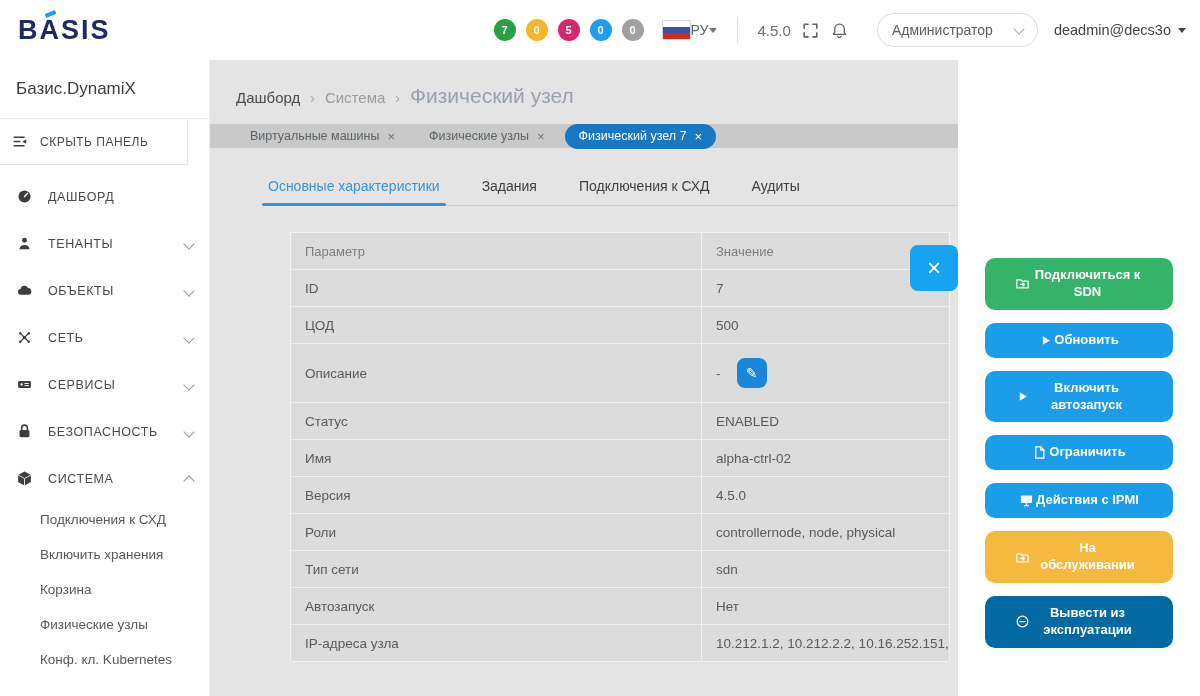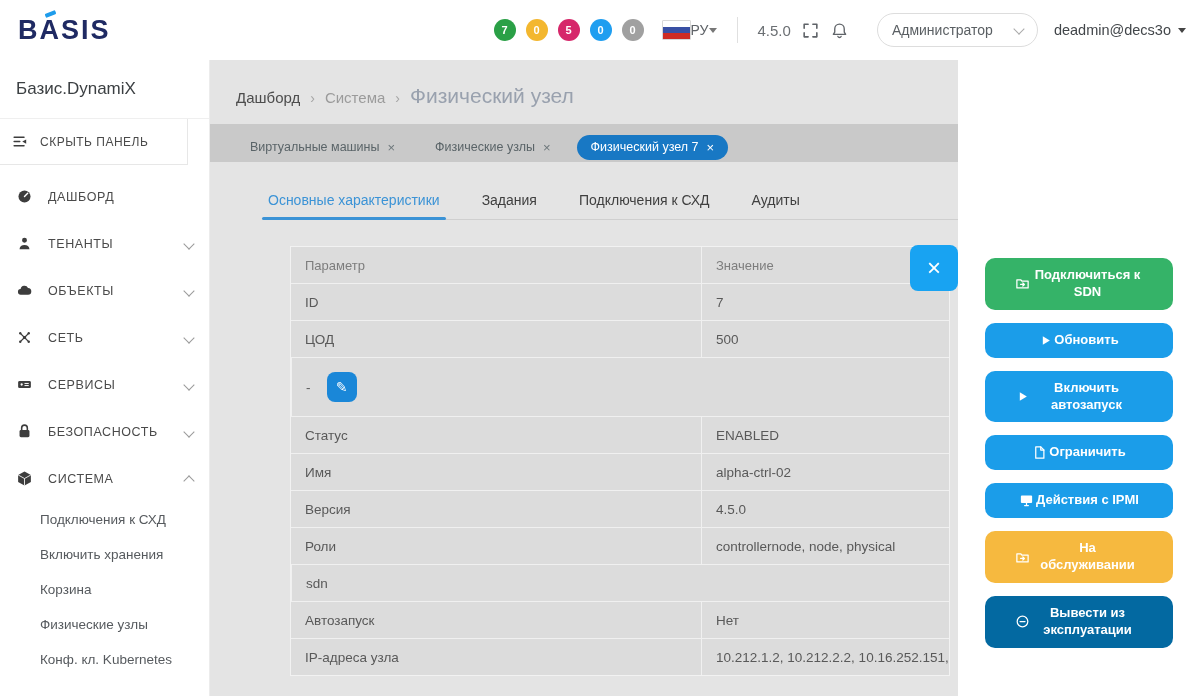--- a/index.html
+++ b/index.html
@@ -37,21 +37,21 @@
   .nchev.up{transform:rotate(-135deg);margin-top:4px;}
   .subnav .sub-item{padding:10px 16px 10px 40px;font-size:13.5px;color:#565a5e;cursor:pointer;}
 
   
   main{position:absolute;top:60px;left:210px;width:748px;height:636px;background:#e4e4e4;overflow:hidden;}
   .breadcrumb{padding:24px 26px 16px;display:flex;align-items:baseline;gap:10px;}
   .bc0{color:#4d4d4d;font-size:15px;cursor:pointer;}
   .bc-sep{color:#a5a5a5;font-size:14px;}
   .bc1{color:#9b9b9b;font-size:15px;cursor:pointer;}
   .bc2{color:#99a1ae;font-size:21px;}
-  .chipbar{height:30px;background:#c9c9c9;display:flex;align-items:center;gap:12px;padding:8px 0 0 26px;}
+  .chipbar{height:24px;background:#c9c9c9;display:flex;align-items:center;gap:6px;padding:0 0 0 26px;}
   .chip{display:flex;align-items:center;gap:8px;padding:5px 14px;border-radius:14px;font-size:12.5px;color:#5a6468;cursor:pointer;white-space:nowrap;}
   .chip .x{font-size:13px;color:#6d777b;}
   .chip.active{background:#1878c4;color:#fff;}
   .chip.active .x{color:#fff;}
   .tabsrow{margin:30px 0 0 58px;display:flex;gap:42px;border-bottom:1px solid #cfcfcf;}
   .tab{padding-bottom:11px;font-size:14px;color:#3f3f3f;cursor:pointer;position:relative;white-space:nowrap;}
   .tab.active{color:#3b93d6;}
   .tab.active::after{content:"";position:absolute;left:-6px;right:-6px;bottom:-1px;height:3px;background:#3b93d6;border-radius:2px;}
   .ptable{margin:26px 0 0 80px;width:660px;border:1px solid #f2f2f2;background:#dcdcdc;box-sizing:border-box;}
   .trow{display:grid;grid-template-columns:410px 1fr;border-bottom:1px solid #f0f0f0;min-height:36px;align-items:center;}
@@ -238,20 +238,21 @@
       </div>
       <div class="trow">
         <div class="tcell">ID</div>
         <div class="tcell val">7</div>
       </div>
       <div class="trow">
         <div class="tcell">ЦОД</div>
         <div class="tcell val">500</div>
       </div>
       <div class="trow row-desc">
+        <div class="tcell">Описание</div>
         <div class="tcell val">
           <span>-</span>
           <button class="edit-btn">
             <span>✎</span>
           </button>
         </div>
       </div>
       <div class="trow">
         <div class="tcell">Статус</div>
         <div class="tcell val">ENABLED</div>
@@ -262,20 +263,21 @@
       </div>
       <div class="trow">
         <div class="tcell">Версия</div>
         <div class="tcell val">4.5.0</div>
       </div>
       <div class="trow">
         <div class="tcell">Роли</div>
         <div class="tcell val">controllernode, node, physical</div>
       </div>
       <div class="trow">
+        <div class="tcell">Тип сети</div>
         <div class="tcell val">sdn</div>
       </div>
       <div class="trow">
         <div class="tcell">Автозапуск</div>
         <div class="tcell val">Нет</div>
       </div>
       <div class="trow">
         <div class="tcell">IP-адреса узла</div>
         <div class="tcell val">10.212.1.2, 10.212.2.2, 10.16.252.151, 10.244.</div>
       </div>

